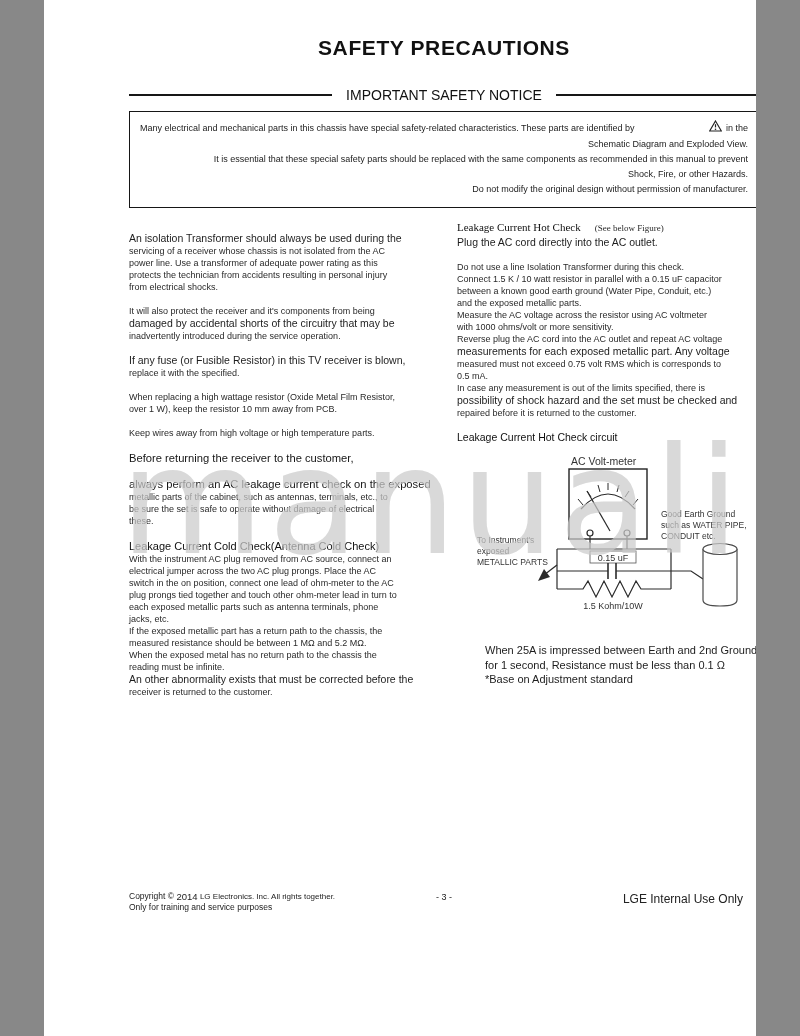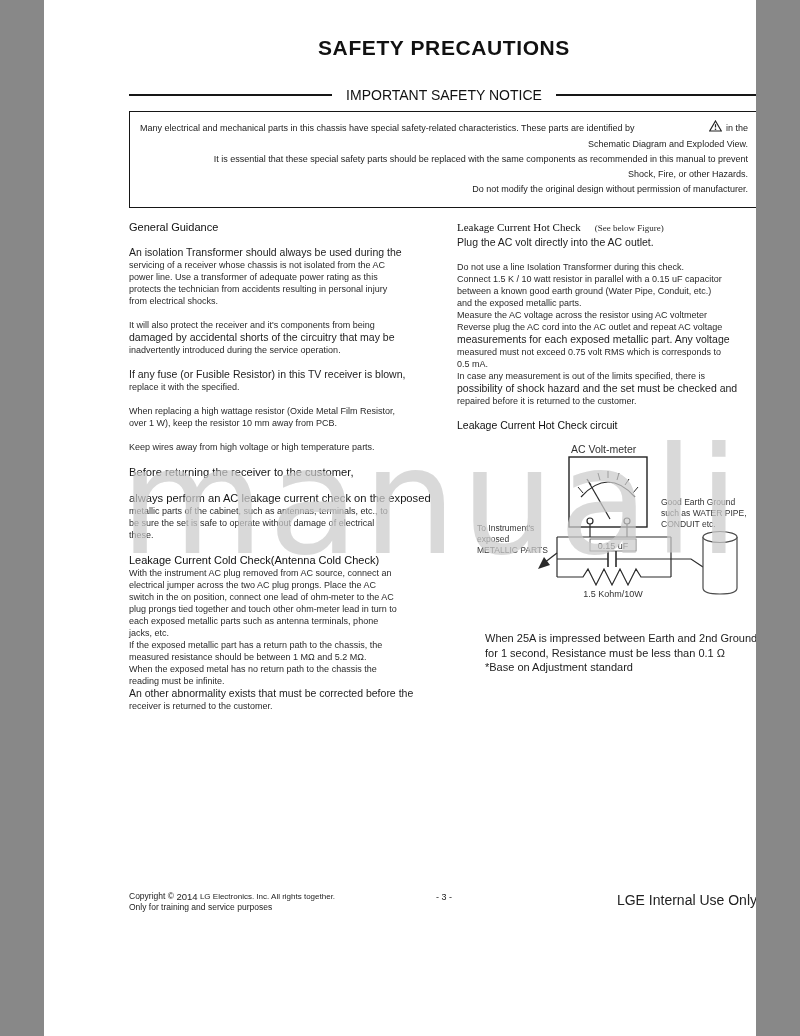--- a/index.html
+++ b/index.html
@@ -51,21 +51,21 @@
 
   .watermark { position:absolute; left:76px; top:428px; font-size:148px; line-height:1; letter-spacing:4px;
                color:rgba(202,202,202,0.72); font-family:"DejaVu Sans",sans-serif; z-index:40;
                pointer-events:none; user-select:none; white-space:nowrap; }
 
   .footer { position:absolute; left:85px; top:891px; width:630px; font-size:8.5px; color:#222; }
   .f-left { position:absolute; left:0; top:0; line-height:11px; }
   .f-year { font-size:9.5px; vertical-align:-1px; }
   .f-rest { font-size:8px; }
   .f-center { position:absolute; left:0; top:1px; width:100%; text-align:center; font-size:9px; }
-  .f-right { position:absolute; right:2px; top:1px; font-size:14px; }
+  .f-right { position:absolute; right:16px; top:1px; font-size:12px; }
 </style>
 </head>
 <body>
 
 <div class="page">
 
   <div class="content">
 
     <div class="title">SAFETY PRECAUTIONS</div>
 
@@ -91,21 +91,20 @@
       <div class="nb-line">Schematic Diagram and Exploded View.</div>
       <div class="nb-line">It is essential that these special safety parts should be replaced with the same components as recommended in this manual to prevent</div>
       <div class="nb-line">Shock, Fire, or other Hazards.</div>
       <div class="nb-line">Do not modify the original design without permission of manufacturer.</div>
     </div>
 
     <div class="cols">
 
       <div class="col-l">
         <div>
-            <div class="ln h">General Guidance</div>
             <div class="ln gap"></div>
             <div class="ln md">An isolation Transformer should always be used during the</div>
             <div class="ln sm">servicing of a receiver whose chassis is not isolated from the AC</div>
             <div class="ln sm">power line. Use a transformer of adequate power rating as this</div>
             <div class="ln sm">protects the technician from accidents resulting in personal injury</div>
             <div class="ln sm">from electrical shocks.</div>
             <div class="ln gap"></div>
             <div class="ln sm">It will also protect the receiver and it's components from being</div>
             <div class="ln md">damaged by accidental shorts of the circuitry that may be</div>
             <div class="ln sm">inadvertently introduced during the service operation.</div>
@@ -140,27 +139,28 @@
             <div class="ln sm">receiver is returned to the customer.</div>
           </div>
       </div>
 
       <div class="col-r">
         <div class="hot-head">
           <span class="hh">Leakage Current Hot Check</span>
           <span class="note">(See below Figure)</span>
         </div>
         <div>
-            <div class="ln md">Plug the AC volt directly into the AC outlet.</div>
+            <div class="ln md">Plug the AC cord directly into the AC outlet.</div>
             <div class="ln gap"></div>
             <div class="ln sm">Do not use a line Isolation Transformer during this check.</div>
             <div class="ln sm">Connect 1.5 K / 10 watt resistor in parallel with a 0.15 uF capacitor</div>
             <div class="ln sm">between a known good earth ground (Water Pipe, Conduit, etc.)</div>
             <div class="ln sm">and the exposed metallic parts.</div>
             <div class="ln sm">Measure the AC voltage across the resistor using AC voltmeter</div>
+            <div class="ln sm">with 1000 ohms/volt or more sensitivity.</div>
             <div class="ln sm">Reverse plug the AC cord into the AC outlet and repeat AC voltage</div>
             <div class="ln md">measurements for each exposed metallic part. Any voltage</div>
             <div class="ln sm">measured must not exceed 0.75 volt RMS which is corresponds to</div>
             <div class="ln sm">0.5 mA.</div>
             <div class="ln sm">In case any measurement is out of the limits specified, there is</div>
             <div class="ln md">possibility of shock hazard and the set must be checked and</div>
             <div class="ln sm">repaired before it is returned to the customer.</div>
             <div class="ln gap"></div>
             <div class="ln h2">Leakage Current Hot Check circuit</div>
           </div>

